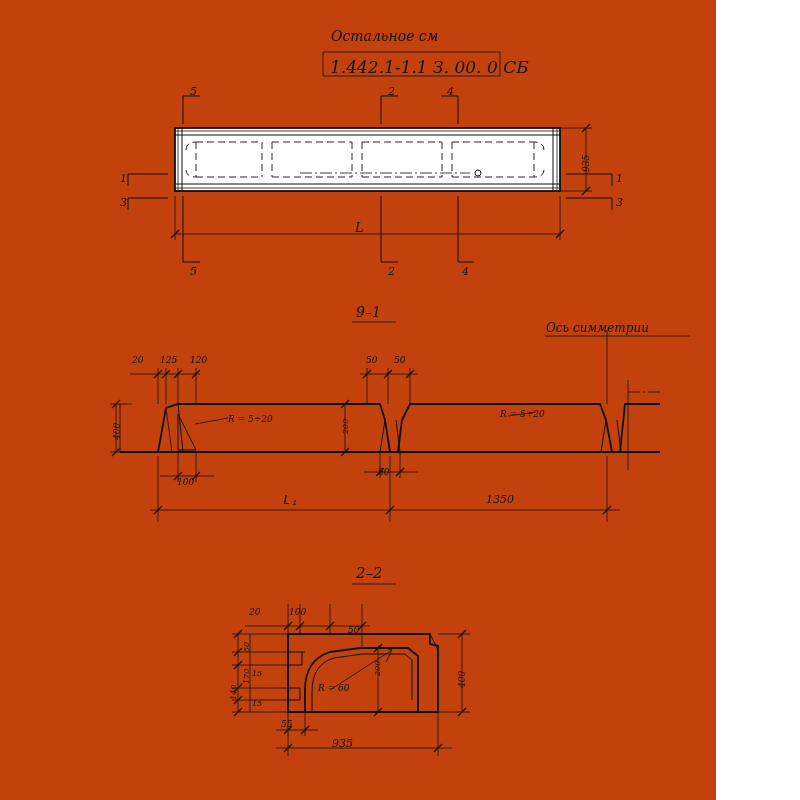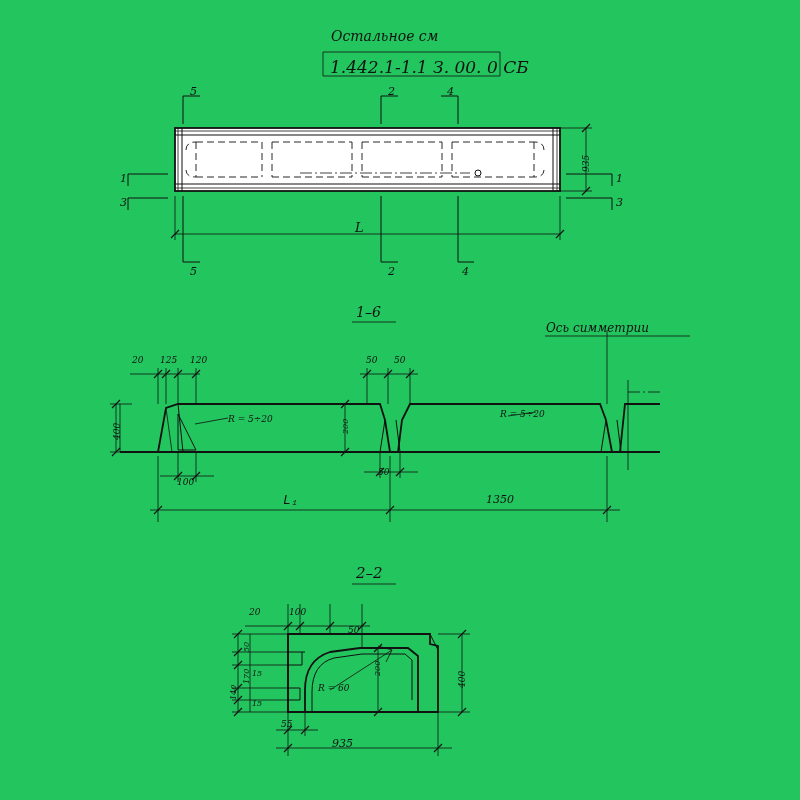--- a/index.html
+++ b/index.html
@@ -2,23 +2,23 @@
 <html><head>
 <meta charset="utf-8">
 <style>
   html, body {
     margin: 0;
     padding: 0;
     background: #ffffff;
   }
   #sheet {
     position: relative;
-    width: 800px;
+    width: 716px;
     height: 800px;
-    background: #22c55e;
+    background: #c2410c;
     font-family: "Liberation Serif", serif;
     color: #1a1a1a;
     overflow: hidden;
   }
   .lbl {
     position: absolute;
     font-size: 11px;
     line-height: 1;
     white-space: nowrap;
     color: #111;
@@ -271,21 +271,21 @@
   <div class="lbl hand" style="left:462px; top:266px;">4</div>
 
   <div class="lbl hand" style="left:120px; top:173px;">1</div>
   <div class="lbl hand" style="left:120px; top:197px;">3</div>
   <div class="lbl hand" style="left:616px; top:173px;">1</div>
   <div class="lbl hand" style="left:616px; top:197px;">3</div>
 
   <div class="lbl hand" style="left:355px; top:221px; font-size:13px;">L</div>
   <div class="lbl hand small rot90" style="left:582px; top:172px;">935</div>
 
-  <div class="lbl hand" style="left:356px; top:305px; font-size:14px;">1–6</div>
+  <div class="lbl hand" style="left:356px; top:305px; font-size:14px;">9–1</div>
 
   <div class="lbl hand small" style="left:132px; top:356px;">20</div>
   <div class="lbl hand small" style="left:160px; top:356px;">125</div>
   <div class="lbl hand small" style="left:190px; top:356px;">120</div>
   <div class="lbl hand small" style="left:366px; top:356px;">50</div>
   <div class="lbl hand small" style="left:394px; top:356px;">50</div>
 
   <div class="lbl hand small rot90" style="left:113px; top:440px;">400</div>
   <div class="lbl hand tiny rot90" style="left:342px; top:434px;">200</div>
 

